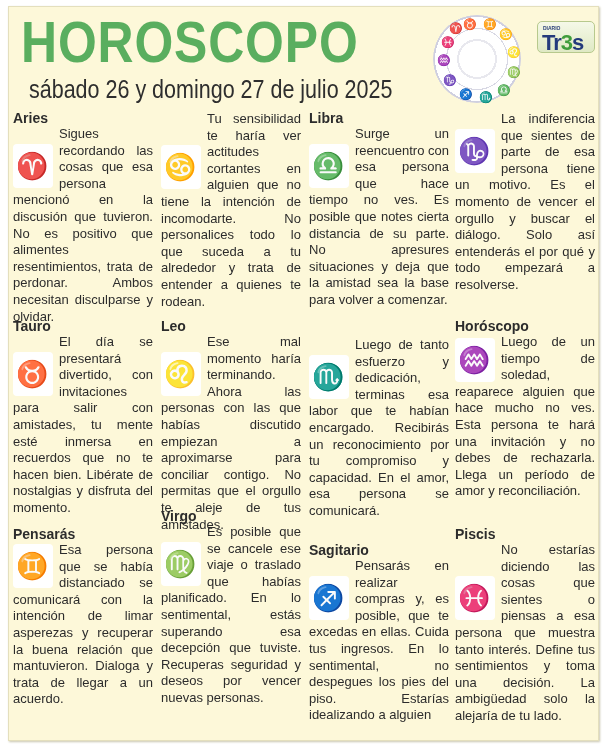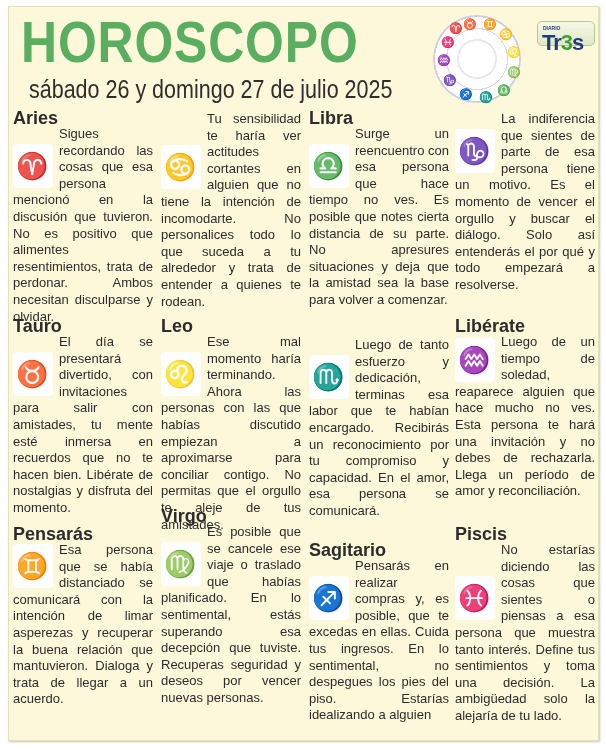--- a/index.html
+++ b/index.html
@@ -31,29 +31,29 @@
   .wheel {
     position: absolute; left: 424px; top: 8px; width: 88px; height: 88px;
     border-radius: 50%;
     background: radial-gradient(circle, #fff 0 18px, #e8e8ee 18px 20px, #fff 20px 30px, #d8d8e4 30px 31px, #fff 31px 42px, #cfcfe0 42px 44px, transparent 44px);
   }
   .wheel-glyph {
     position: absolute; font-size: 11px; color: #7a4d9e; line-height: 11px;
   }
 
   .logo {
-    position: absolute; left: 528px; top: 14px; width: 58px; height: 25px;
+    position: absolute; left: 528px; top: 14px; width: 58px; height: 32px;
     border-radius: 5px; border: 1px solid #b7c98d;
     background: linear-gradient(#f5f9e8, #dfe9c4);
   }
   .logo-small { position: absolute; left: 5px; top: 3px; font-size: 5px; color: #2a3f7a; font-weight: bold; }
   .logo-text { position: absolute; left: 4px; top: 9px; font-size: 22px; font-weight: bold; color: #233a7c; letter-spacing: -1px; line-height: 24px; }
   .logo-text .three { color: #3f9d3c; }
   .sign { position: absolute; width: 140px; }
-  .sign-name { font-size: 18px; font-weight: bold; color: #2c2c2c; line-height: 15px; }
+  .sign-name { font-size: 14px; font-weight: bold; color: #2c2c2c; line-height: 15px; }
   .sign-text { font-size: 13px; line-height: 16.6px; text-align: justify; color: #2c2c2c; }
   .sign-icon {
     float: left; width: 40px; height: 44px; margin: 2px 6px 0 0;
     display: flex; align-items: center; justify-content: center;
     font-size: 26px; line-height: 1; background: #ffffff; border-radius: 4px;
   }
   .ico-aries { color: #4d5f94; }
   .ico-cancer { color: #b8553a; }
   .ico-libra { color: #a6472a; }
   .ico-capricorn { color: #8b5a2b; }
@@ -143,21 +143,21 @@
   </div>
 
   <div class="sign" style="left:300px;top:330px">
     <div class="sign-text">
       <span class="sign-icon ico-scorpio" style="margin-top:18px">♏</span>
       <span>Luego de tanto esfuerzo y dedicación, terminas esa labor que te habían encargado. Recibirás un reconocimiento por tu compromiso y capacidad. En el amor, esa persona se comunicará.</span>
     </div>
   </div>
 
   <div class="sign" style="left:446px;top:312px">
-    <div class="sign-name">Libérate</div>
+    <div class="sign-name">Horóscopo</div>
     <div class="sign-text">
       <span class="sign-icon ico-aquarius" style="margin-top:4px">♒</span>
       <span>Luego de un tiempo de soledad, reaparece alguien que hace mucho no ves. Esta persona te hará una invitación y no debes de rechazarla. Llega un período de amor y reconciliación.</span>
     </div>
   </div>
 
   <div class="sign" style="left:4px;top:520px">
     <div class="sign-name">Pensarás</div>
     <div class="sign-text">
       <span class="sign-icon ico-gemini" style="margin-top:2px">♊</span>

